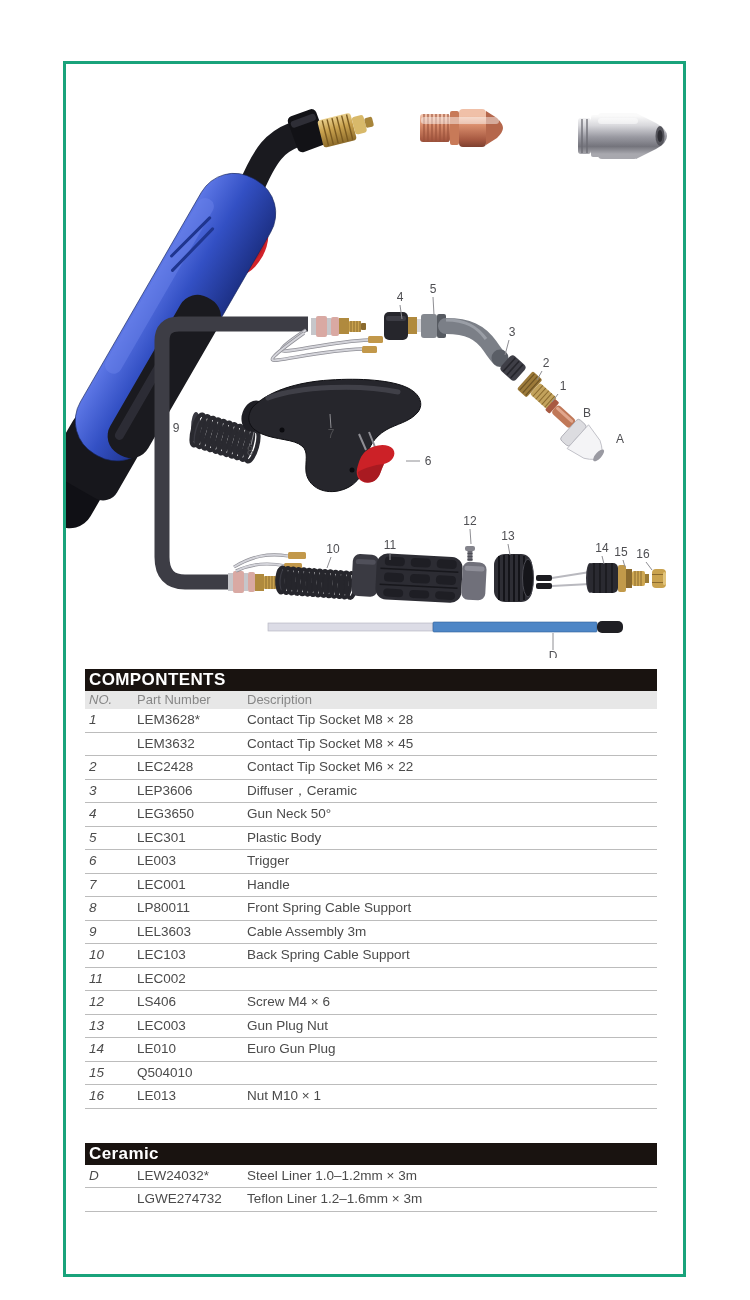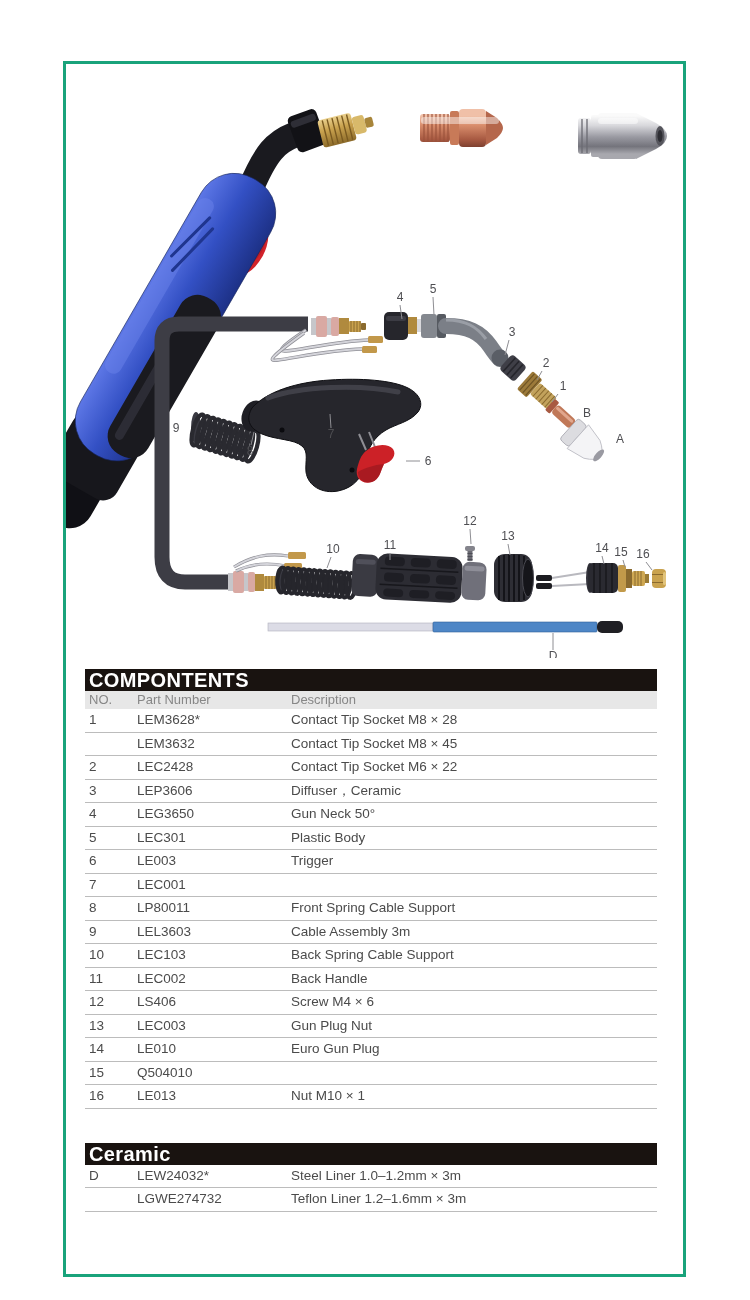--- a/index.html
+++ b/index.html
@@ -2,28 +2,28 @@
 <html><head>
 <meta charset="utf-8">
 <style>
   html,body{margin:0;padding:0;background:#fff;}
   .page{position:relative;width:750px;height:1300px;background:#ffffff;overflow:hidden;
         font-family:"Liberation Sans",sans-serif;}
   .frame{position:absolute;left:63px;top:61px;width:623px;height:1216px;
          border:3px solid #19a37b;box-sizing:border-box;overflow:hidden;background:#fff;}
   .diagram{position:absolute;left:0;top:0;}
   .tables{position:absolute;left:19px;top:605px;width:572px;}
-  .bar{height:22px;background:#191310;color:#ffffff;font-size:20px;font-weight:bold;
+  .bar{height:22px;background:#191310;color:#ffffff;font-size:17px;font-weight:bold;
        line-height:22px;padding-left:4px;letter-spacing:.4px;}
   .cols{display:flex;height:18px;background:#e7e7e7;color:#878787;font-size:13px;line-height:18px;}
   .rows .row{display:flex;height:23.5px;line-height:22.5px;border-bottom:1px solid #bcbcbc;
        box-sizing:border-box;font-size:13.5px;color:#4b4b4b;}
-  .c-no{flex:0 0 52px;padding-left:4px;box-sizing:border-box;}
+  .c-no{flex:0 0 52px;padding-left:4px;box-sizing:border-box;font-style:italic;}
   .c-part{flex:0 0 110px;}
-  .c-desc{flex:1;margin-left:44px;}
+  .c-desc{flex:1;}
   .liners-section{margin-top:34px;}
   .callout{font:12px "Liberation Sans",sans-serif;fill:#4e4e52;text-anchor:middle;}
   .leader{stroke:#8e8e93;stroke-width:1;}
 </style>
 </head>
 <body>
 
 <div class="page">
   <div class="frame">
 
@@ -378,40 +378,40 @@
               <span class="c-desc">Plastic Body</span>
             </div>
             <div class="row">
               <span class="c-no">6</span>
               <span class="c-part">LE003</span>
               <span class="c-desc">Trigger</span>
             </div>
             <div class="row">
               <span class="c-no">7</span>
               <span class="c-part">LEC001</span>
+              <span class="c-desc">Handle</span>
             </div>
             <div class="row">
               <span class="c-no">8</span>
               <span class="c-part">LP80011</span>
               <span class="c-desc">Front Spring Cable Support</span>
             </div>
             <div class="row">
               <span class="c-no">9</span>
               <span class="c-part">LEL3603</span>
               <span class="c-desc">Cable Assembly 3m</span>
             </div>
             <div class="row">
               <span class="c-no">10</span>
               <span class="c-part">LEC103</span>
               <span class="c-desc">Back Spring Cable Support</span>
             </div>
             <div class="row">
               <span class="c-no">11</span>
               <span class="c-part">LEC002</span>
-              <span class="c-desc">Back Handle</span>
             </div>
             <div class="row">
               <span class="c-no">12</span>
               <span class="c-part">LS406</span>
               <span class="c-desc">Screw M4 × 6</span>
             </div>
             <div class="row">
               <span class="c-no">13</span>
               <span class="c-part">LEC003</span>
               <span class="c-desc">Gun Plug Nut</span>

